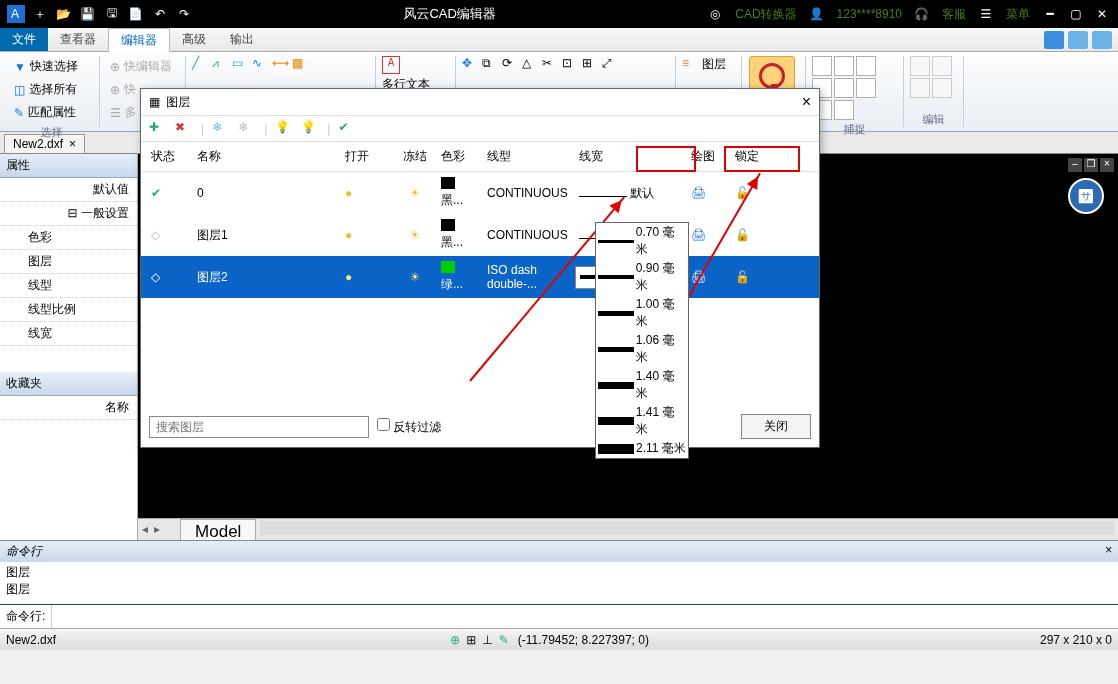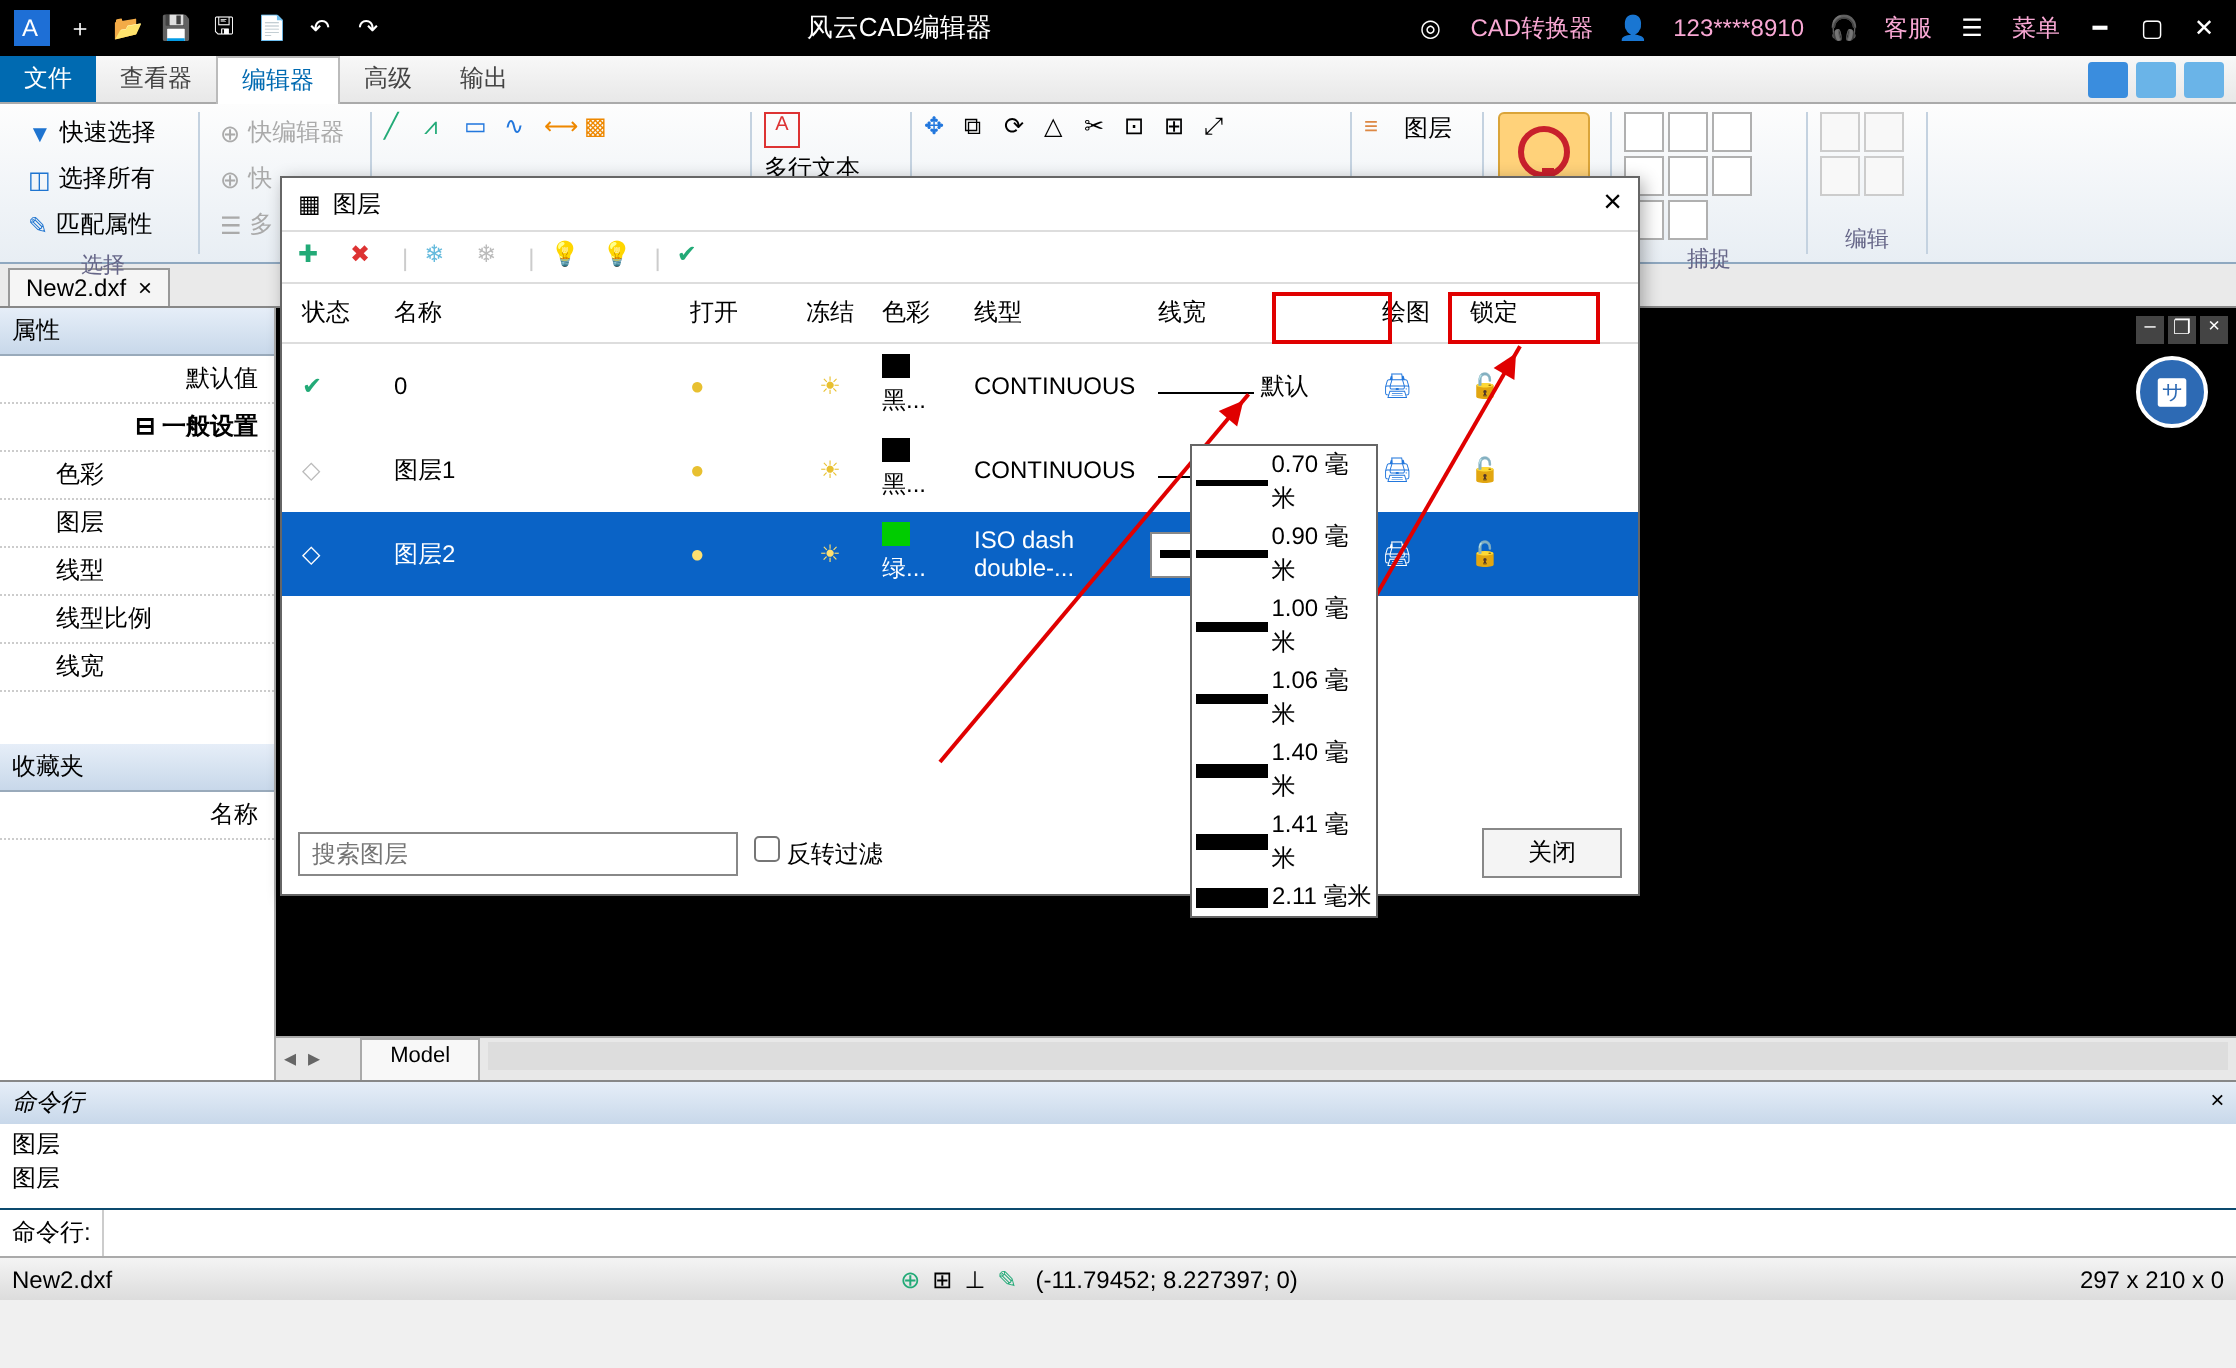--- a/index.html
+++ b/index.html
@@ -1,21 +1,21 @@
 <!DOCTYPE html>
 <html><head>
 <meta charset="utf-8">
 <style>
 *{box-sizing:border-box;margin:0;padding:0;font-family:"Microsoft YaHei",Arial,sans-serif;font-size:12px;}
 body{background:#f0f0f0;overflow:hidden;width:1118px;height:684px;position:relative;}
 .titlebar{background:#000;color:#fff;height:28px;display:flex;align-items:center;padding:0 4px;}
 .tb-icon{width:22px;height:22px;display:flex;align-items:center;justify-content:center;margin:0 1px;color:#fff;}
 .tb-title{flex:1;text-align:center;color:#fff;font-size:13px;}
 .tb-right{display:flex;align-items:center;gap:2px;}
-.tb-user{color:#f9a8d4;padding:0 6px;text-align:right;}
+.tb-user{color:#4d7c0f;padding:0 6px;text-align:right;}
 .menubar{background:linear-gradient(#f8f8f8,#e8e8e8);height:24px;display:flex;align-items:center;border-bottom:1px solid #aaa;}
 .menu-tab{padding:3px 12px;color:#444;cursor:pointer;}
 .menu-tab.active{background:#006ab1;color:#fff;}
 .menu-tab.sel{background:#fff;border:1px solid #bbb;border-bottom:none;color:#006ab1;}
 .menu-right{margin-left:auto;display:flex;gap:4px;padding-right:6px;}
 .menu-right .mbtn{width:20px;height:18px;background:#3a8dde;border-radius:2px;}
 .ribbon{background:linear-gradient(#fdfdfd,#e8eef4);height:80px;display:flex;border-bottom:1px solid #8fa8c0;padding:4px;position:relative;}
 .ribbon-group{border-right:1px solid #c4d2e0;padding:0 6px;display:flex;flex-direction:column;justify-content:space-between;}
 .ribbon-group .rg-body{display:flex;gap:2px;flex-wrap:wrap;align-items:flex-start;}
 .ribbon-group .rg-label{text-align:center;font-size:11px;color:#668;padding-top:2px;}
@@ -23,28 +23,28 @@
 .ricon{width:18px;height:18px;display:inline-block;}
 .capture-btn{width:46px;height:58px;background:#ffd27a;border:1px solid #daa439;display:flex;flex-direction:column;align-items:center;justify-content:center;border-radius:3px;margin-right:4px;}
 .capture-btn .ci{width:26px;height:26px;border:3px solid #c8202c;border-radius:50%;position:relative;}
 .capture-btn .ci::after{content:"";position:absolute;bottom:-8px;left:9px;width:6px;height:10px;background:#c8202c;}
 .doctab-bar{background:#eaeaea;height:22px;display:flex;align-items:flex-end;border-bottom:1px solid #888;padding-left:4px;}
 .doctab{background:#f5f5f5;border:1px solid #999;border-bottom:none;padding:2px 8px;font-size:11px;display:flex;align-items:center;gap:6px;}
 .main{display:flex;height:386px;position:relative;}
 .left-panel{width:138px;background:#fff;display:flex;flex-direction:column;border-right:1px solid #aaa;}
 .panel-header{background:linear-gradient(#e6eef8,#c8d8ea);padding:3px 6px;border-bottom:1px solid #9ab;}
 .panel-row{padding:3px 8px;border-bottom:1px dotted #ccc;background:#fff;text-align:right;}
-.panel-row.sec{font-weight:bold;}
+.panel-row.sec{font-weight:normal;}
 .panel-sub{padding:3px 28px;border-bottom:1px dotted #ccc;}
 .canvas{flex:1;background:#000;position:relative;}
 .canvas-float{position:absolute;top:4px;right:4px;display:flex;gap:2px;}
 .cf-btn{width:14px;height:14px;background:#444;color:#fff;font-size:10px;text-align:center;}
 .translate-badge{position:absolute;top:24px;right:14px;width:36px;height:36px;border-radius:50%;background:#2d6ab4;border:2px solid #fff;display:flex;align-items:center;justify-content:center;color:#fff;font-size:14px;}
 .model-bar{position:absolute;bottom:0;left:138px;right:0;height:22px;background:#e8e8e8;border-top:1px solid #aaa;display:flex;}
-.model-tab{padding:2px 14px;border:1px solid #aaa;border-bottom:none;background:#f8f8f8;margin-left:18px;font-size:11px;}
+.model-tab{padding:2px 14px;border:1px solid #aaa;border-bottom:none;background:#f8f8f8;margin-left:18px;font-size:17px;}
 .scrollbar-h{flex:1;background:#ddd;margin:2px 4px;height:14px;position:relative;}
 .cmdpanel{border-top:1px solid #888;}
 .cmdhead{background:linear-gradient(#e6eef8,#c8d8ea);padding:2px 6px;display:flex;justify-content:space-between;font-style:italic;}
 .cmdbody{background:#fff;height:42px;padding:2px 6px;}
 .cmdinput{display:flex;border-top:1px solid #0c4a6e;background:#fff;}
 .cmdinput .lbl{padding:3px 6px;border-right:1px solid #ccc;}
 .cmdinput input{flex:1;border:none;padding:3px 6px;outline:none;}
 .statusbar{height:22px;background:linear-gradient(#f4f4f4,#dcdcdc);border-top:1px solid #aaa;display:flex;align-items:center;padding:0 6px;font-size:11px;}
 .statusbar .sp{flex:1;}
 

